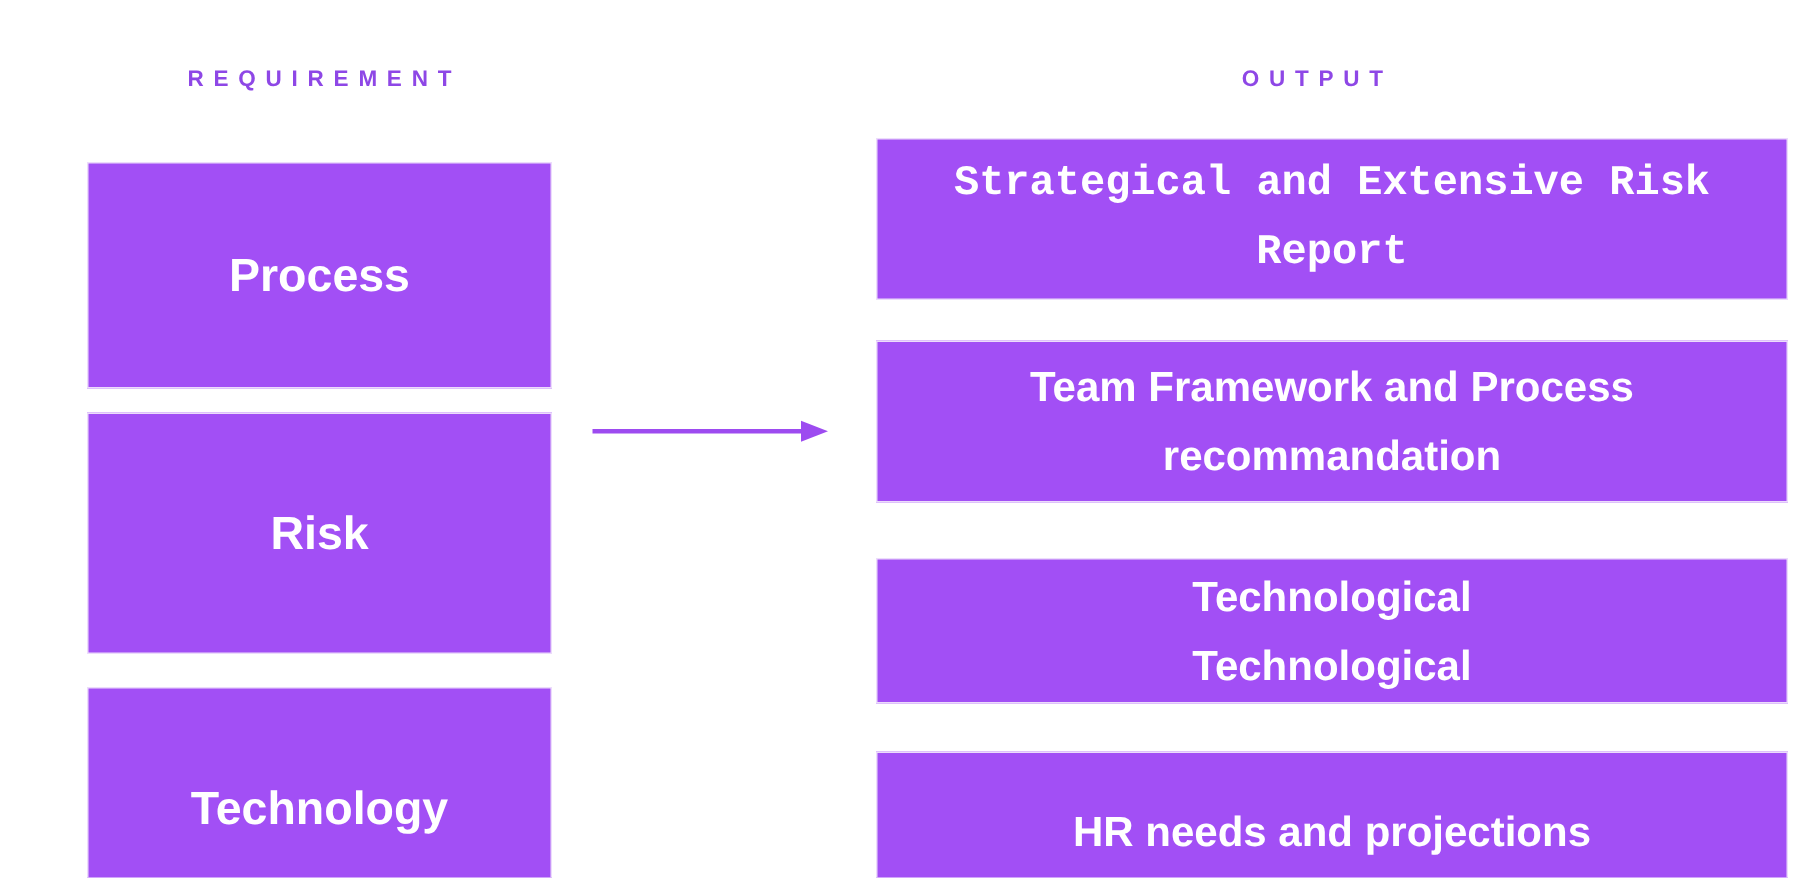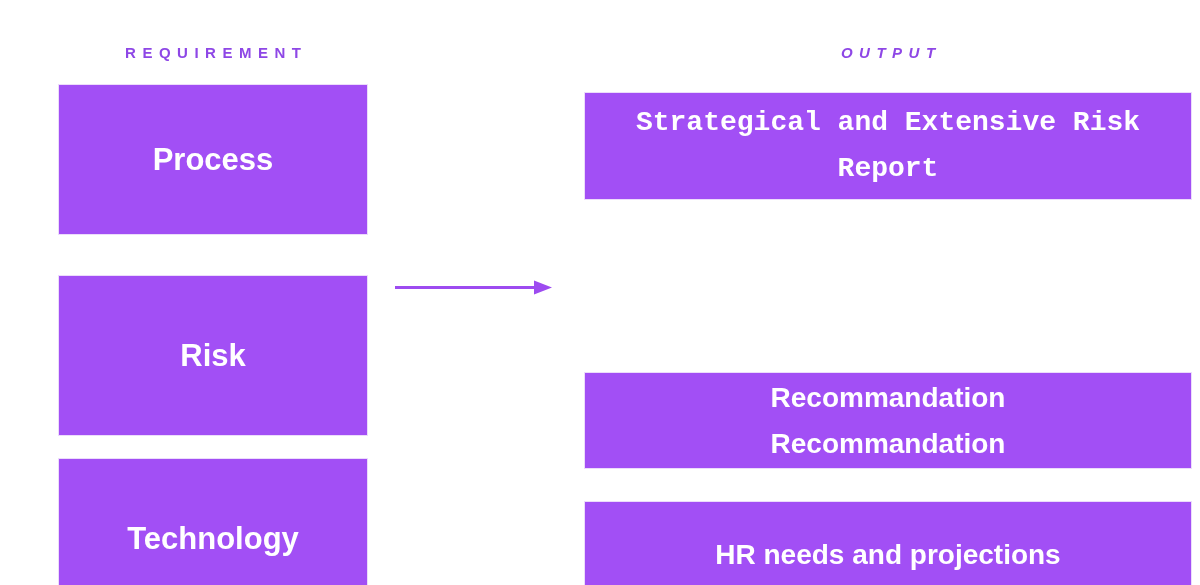--- a/index.html
+++ b/index.html
@@ -27,37 +27,37 @@
     height: 22px;
     text-align: center;
     font-size: 15px;
     font-weight: 800;
     letter-spacing: 6.5px;
     padding-left: 6.5px; 
     color: var(--header-text);
     text-transform: uppercase;
   }
   .col-header.req { left: 58px; width: 310px; }
-  .col-header.out { left: 584px; width: 608px; font-style: italic; }
+  .col-header.out { left: 571px; width: 608px; }
 
   .box {
     position: absolute;
     background: var(--box-fill);
     border: 1px solid var(--box-border);
     display: flex;
     align-items: center;
     justify-content: center;
     text-align: center;
     color: var(--box-text);
     font-weight: 700;
   }
   .box.left  { left: 58px;  width: 310px; font-size: 31px; }
   .box.right { left: 584px; width: 608px; font-size: 28px; line-height: 46px; }
 
-  .b-process    { top: 44px;  height: 151px; align-items: center; }
+  .b-process    { top: 68px;  height: 151px; align-items: center; }
   .b-team       { top: 235px; height: 161px; }
   .b-technology { top: 418px; height: 162px; text-align: center; }
 
   .r-1 { top: 52px;  height: 108px; font-family: Liberation Mono, monospace; }
   .r-2 { top: 187px; height: 108px; }
   .r-3 { top: 332px; height: 97px;  }
   .r-4 { top: 461px; height: 108px; }
 
   .box-label { display: inline-block; }
   .maxw-lg { max-width: 520px; }
@@ -95,22 +95,25 @@
     <svg width="158" height="17" viewBox="0 0 158 17" aria-hidden="true">
       <line x1="1" y1="8.5" x2="142" y2="8.5" stroke-width="3" stroke="#9d4bf0"></line>
       <polygon points="140,1.5 158,8.5 140,15.5" fill="#9d4bf0"></polygon>
     </svg>
   </div>
 
   <div class="box right r-1">
     <span class="box-label maxw-lg">Strategical and Extensive Risk Report</span>
   </div>
 
+  <div class="box right r-2">
+    <span class="box-label maxw-lg">Team Framework and Process recommandation</span>
+  </div>
 
   <div class="box right r-3">
-    <span class="box-label maxw-sm">Recommandation Recommandation</span>
+    <span class="box-label maxw-sm">Technological Technological</span>
   </div>
 
   <div class="box right r-4">
     <span class="box-label">HR needs and projections</span>
   </div>
 
 </div>
 
 </body></html>

